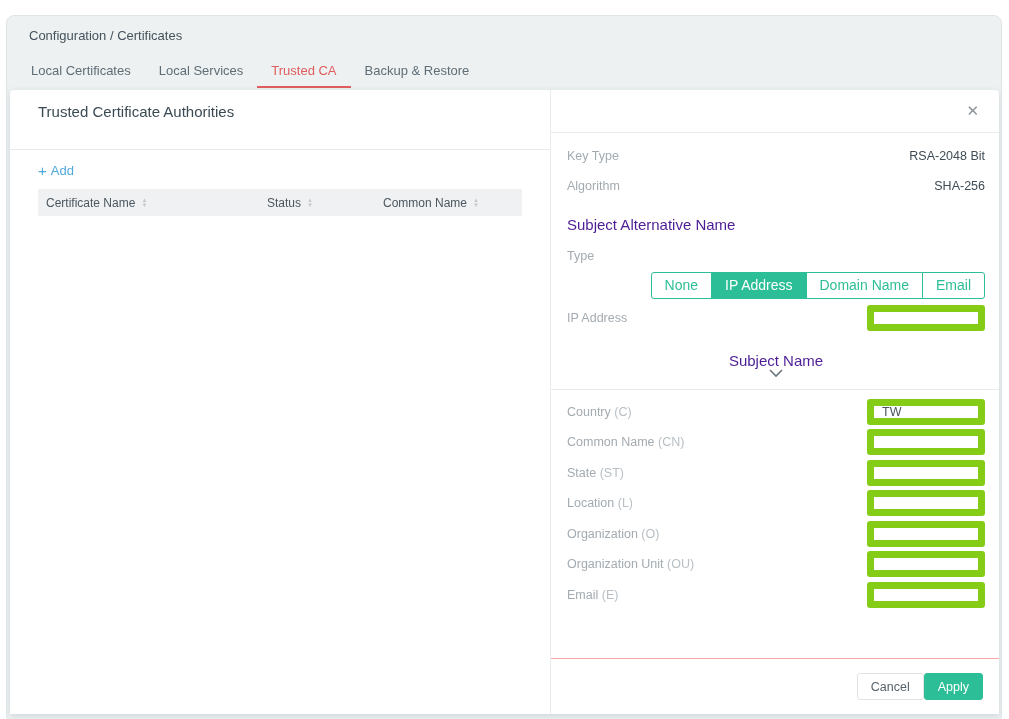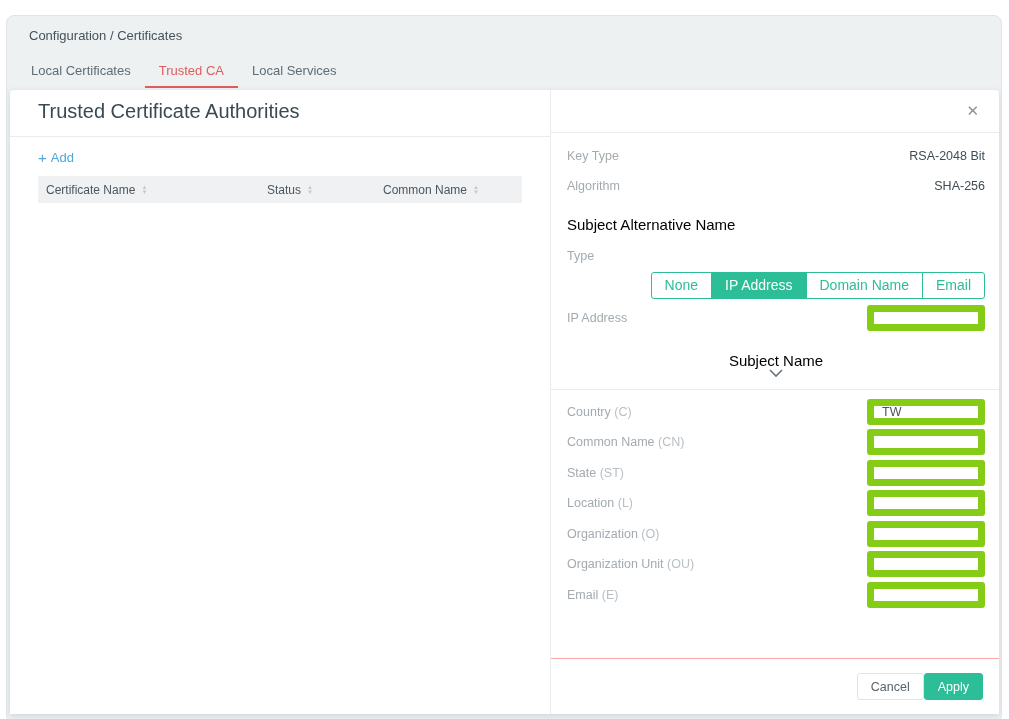--- a/index.html
+++ b/index.html
@@ -8,21 +8,21 @@
            background:#edf1f2; border:1px solid #dfe5e7; border-radius:8px; overflow:hidden; }
   
   .breadcrumb { position:absolute; top:12px; left:22px; font-size:13px; color:#45525b; }
   .tabs { position:absolute; top:40px; left:10px; display:flex; height:32px; }
   .tab { padding:0 14px; line-height:30px; font-size:13px; color:#5f6d76; cursor:pointer; border-bottom:2px solid transparent; }
   .tab.active { color:#e05c5e; border-bottom-color:#e05c5e; }
   
   .card { position:absolute; top:74px; left:3px; width:989px; height:624px; background:#ffffff;
           border-radius:4px 4px 0 0; box-shadow:0 2px 6px rgba(150,162,168,.35); display:flex; }
   .left-panel { width:541px; border-right:1px solid #e9eced; display:flex; flex-direction:column; }
-  .panel-header { height:47px; line-height:43px; padding:0 28px; font-size:20px; color:#3a4a53; border-bottom:1px solid #e9eced; }
+  .panel-header { height:60px; line-height:43px; padding:0 28px; font-size:15px; color:#3a4a53; border-bottom:1px solid #e9eced; }
   .panel-body { padding:12px 28px 0 28px; }
   .add-link { display:inline-flex; align-items:center; color:#4fa8da; font-size:13px; cursor:pointer; margin-bottom:10px; text-decoration:none; }
   .add-link .plus { font-size:15px; margin-right:4px; }
   .thead { display:flex; background:#f0f1f2; height:27px; align-items:center; padding:0 8px; }
   .th { font-size:12px; color:#4a5760; display:flex; align-items:center; cursor:pointer; }
   .sort { display:inline-flex; flex-direction:column; margin-left:6px; color:#c3c9cd; font-size:6px; line-height:5px; }
   .col-name { width:221px; }
   .col-status { width:116px; }
   .col-common { flex:1; }
   .trow { display:flex; align-items:center; height:45px; padding:0 8px; border-bottom:1px solid #f3f5f6; cursor:pointer; }
@@ -31,21 +31,21 @@
   
   .right-panel { flex:1; display:flex; flex-direction:column; }
   .drawer-header { height:43px; border-bottom:1px solid #e9eced; display:flex; align-items:center; justify-content:flex-end; padding-right:20px; }
   .close { font-size:15px; color:#8a9399; cursor:pointer; }
   .drawer-body { flex:1; padding-top:8px; overflow:hidden; }
   .row { display:flex; align-items:center; justify-content:space-between; padding:0 14px 0 16px; }
   .info-row { height:30px; }
   .lbl { font-size:12.5px; color:#a3abb1; }
   .lbl .code { color:#b9c0c5; }
   .val { font-size:12.5px; color:#3f4c55; }
-  .sec-heading { font-size:15px; color:#000000; padding:0 14px 0 16px; display:flex; align-items:center; justify-content:space-between;text-align:center; }
+  .sec-heading { font-size:15px; color:#4c1d95; padding:0 14px 0 16px; display:flex; align-items:center; justify-content:space-between;text-align:center; }
   .san-heading { margin-top:15px; }
   .type-row { margin-top:14px; height:18px; }
   .seg-row { margin-top:7px; justify-content:flex-end; }
   .segmented { display:flex; }
   .seg-btn { height:27px; line-height:25px; padding:0 13px; font-size:14px; color:#2cbe96; background:#fff;
              border:1px solid #2cbe96; margin-left:-1px; cursor:pointer; }
   .seg-btn:first-child { margin-left:0; border-radius:3px 0 0 3px; }
   .seg-btn:last-child { border-radius:0 3px 3px 0; }
   .seg-btn.active { background:#2cbe96; color:#ffffff; }
   .ip-row { margin-top:4px; height:30px; }
@@ -62,22 +62,23 @@
 </style>
 </head>
 <body>
 
 <div class="frame">
 
   <div class="breadcrumb">Configuration / Certificates</div>
 
   <div class="tabs">
     <div class="tab">Local Certificates</div>
+    <div class="tab">Local Services</div>
     <div class="tab active">Trusted CA</div>
-    <div class="tab">Local Services</div>
+    <div class="tab">Backup &amp; Restore</div>
   </div>
 
   <div class="card">
 
     <div class="left-panel">
       <div class="panel-header">Trusted Certificate Authorities</div>
       <div class="panel-body">
         <a class="add-link">
           <span class="plus">+</span>
           <span>Add</span>

